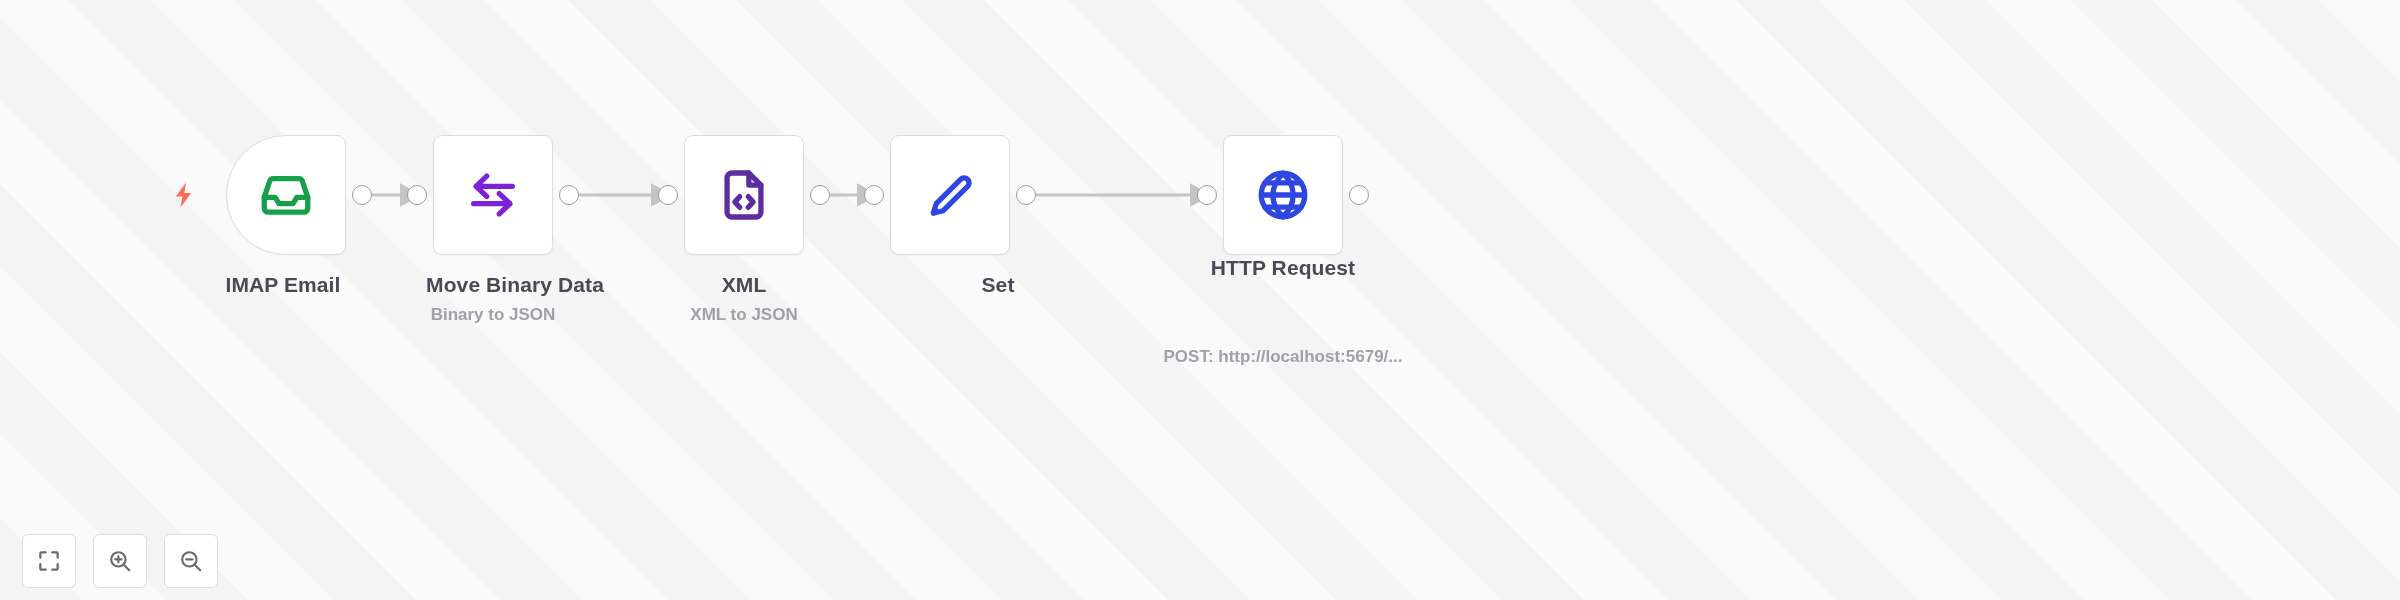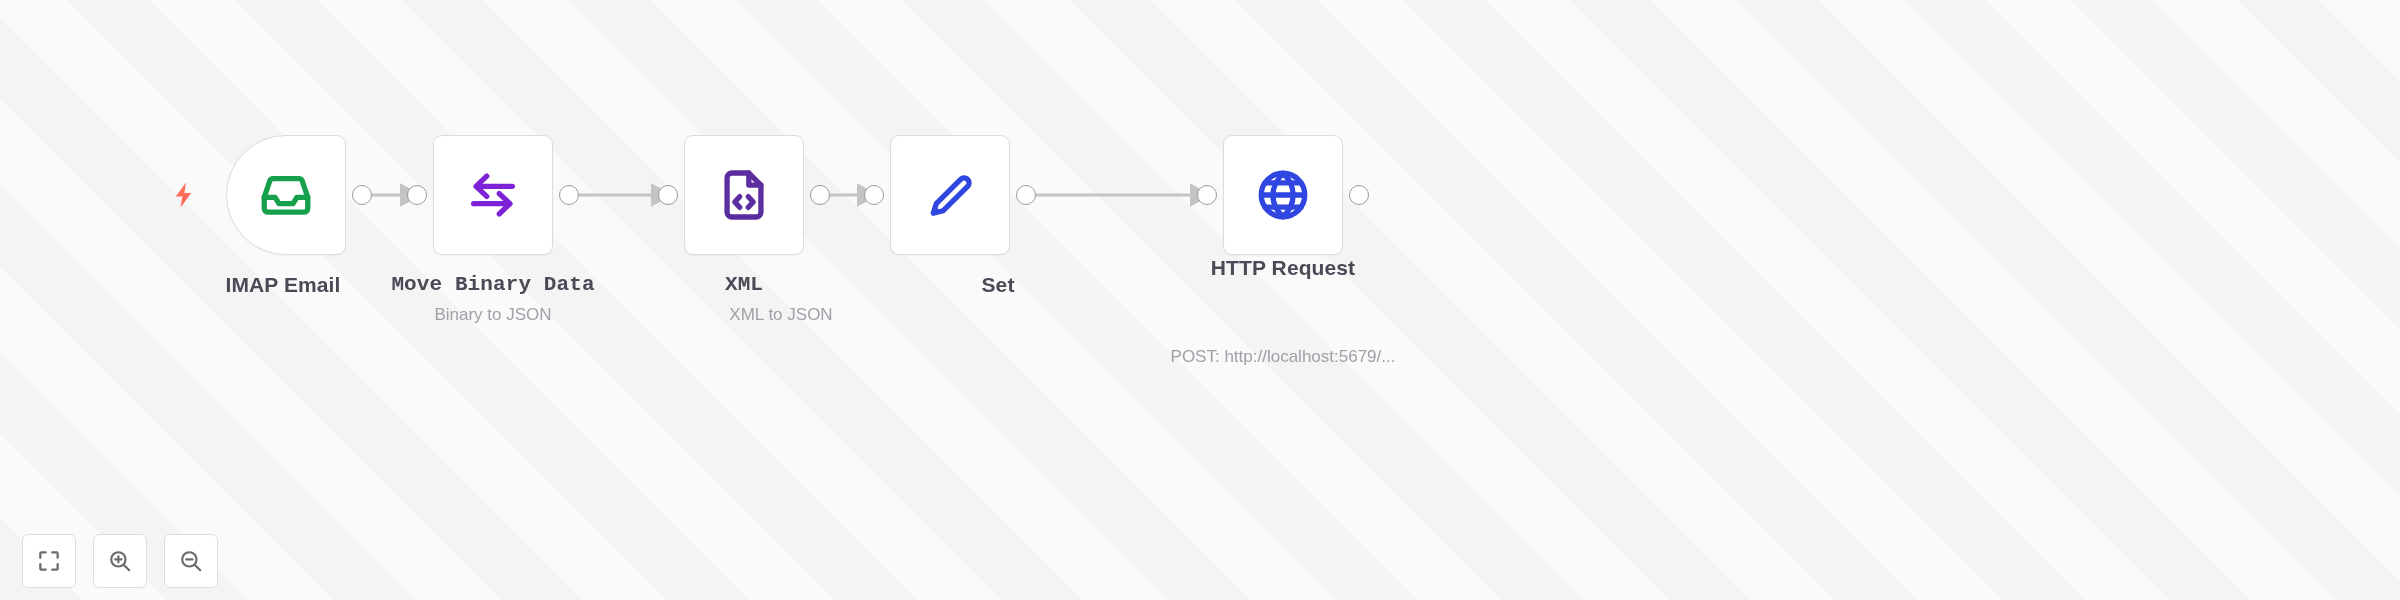--- a/index.html
+++ b/index.html
@@ -78,21 +78,21 @@
     font-weight: 700;
     color: #4a4a57;
     white-space: nowrap;
     transform: translateX(-50%);
     letter-spacing: .1px;
   }
   .node-sublabel {
     position: absolute;
     text-align: right;
     font-size: 17px;
-    font-weight: 400;
+    font-weight: 700;
     color: #a0a0a8;
     white-space: nowrap;
     transform: translateX(-50%);
   }
 
   
   .trigger-bolt {
     position: absolute;
     width: 30px;
     height: 34px;
@@ -158,36 +158,36 @@
           <svg width="58" height="58" viewBox="0 0 24 24" fill="none" stroke="#7d22d6" stroke-width="2.2" stroke-linecap="round" stroke-linejoin="round">
             <path d="M20 8.4 H5.2"></path>
             <path d="M9.4 4.2 L5 8.4 L9.4 12.6"></path>
             <path d="M4 15.6 H18.8"></path>
             <path d="M14.6 11.4 L19 15.6 L14.6 19.8"></path>
           </svg>
         </span>
       </div>
       <div class="endpoint" style="left: 407px; top: 185px;"></div>
       <div class="endpoint" style="left: 559px; top: 185px;"></div>
-      <div class="node-label" style="left: 493px; top: 273px; font-family: Liberation Mono, monospace;">Move Binary Data</div>
+      <div class="node-label" style="left: 515px; top: 273px;">Move Binary Data</div>
       <div class="node-sublabel" style="left: 493px; top: 305px;">Binary to JSON</div>
       <div class="node" style="left: 684px; top: 135px;">
         <span>
           <svg width="58" height="58" viewBox="0 0 24 24" fill="none" stroke="#5b2d9e" stroke-width="2.2" stroke-linecap="round" stroke-linejoin="round">
             <path d="M14 2.9 H7 a2 2 0 0 0 -2 2 v14.2 a2 2 0 0 0 2 2 h10 a2 2 0 0 0 2 -2 V7.9 Z"></path>
             <path d="M14 2.9 V7.9 h5"></path>
             <path d="M10.2 12.7 L8.2 14.9 L10.2 17.1"></path>
             <path d="M13.8 12.7 L15.8 14.9 L13.8 17.1"></path>
           </svg>
         </span>
       </div>
       <div class="endpoint" style="left: 658px; top: 185px;"></div>
       <div class="endpoint" style="left: 810px; top: 185px;"></div>
-      <div class="node-label" style="left: 744px; top: 273px; font-family: Liberation Mono, monospace;">XML</div>
-      <div class="node-sublabel" style="left: 744px; top: 305px; margin-left: 37px;">XML to JSON</div>
+      <div class="node-label" style="left: 744px; top: 273px;">XML</div>
+      <div class="node-sublabel" style="left: 744px; top: 305px;">XML to JSON</div>
       <div class="node" style="left: 890px; top: 135px;">
         <span>
           <svg width="58" height="58" viewBox="0 0 24 24" fill="none" stroke="#2f47e0" stroke-width="2.2" stroke-linecap="round" stroke-linejoin="round">
             <path d="M6.2 18.4 L5.1 19.5 L6.3 15.6 L16.4 5.5 a2.05 2.05 0 0 1 2.9 2.9 L9.2 18.5 L5.1 19.5"></path>
           </svg>
         </span>
       </div>
       <div class="endpoint" style="left: 864px; top: 185px;"></div>
       <div class="endpoint" style="left: 1016px; top: 185px;"></div>
       <div class="node-label" style="left: 950px; top: 273px; margin-left: 48px;">Set</div>

